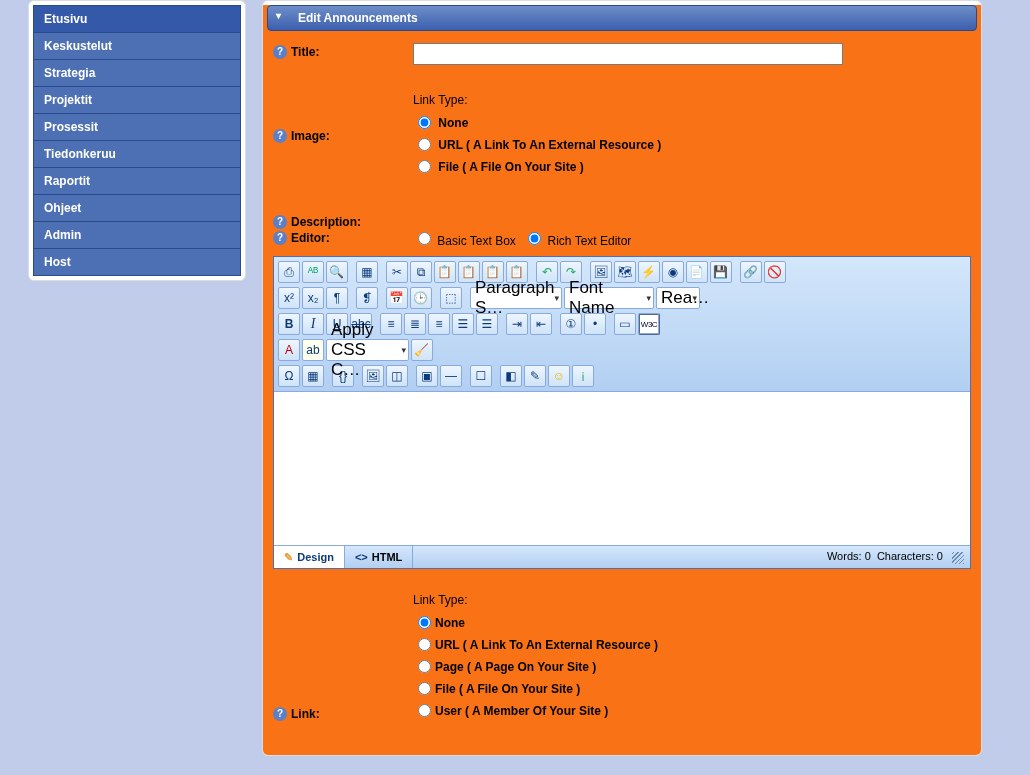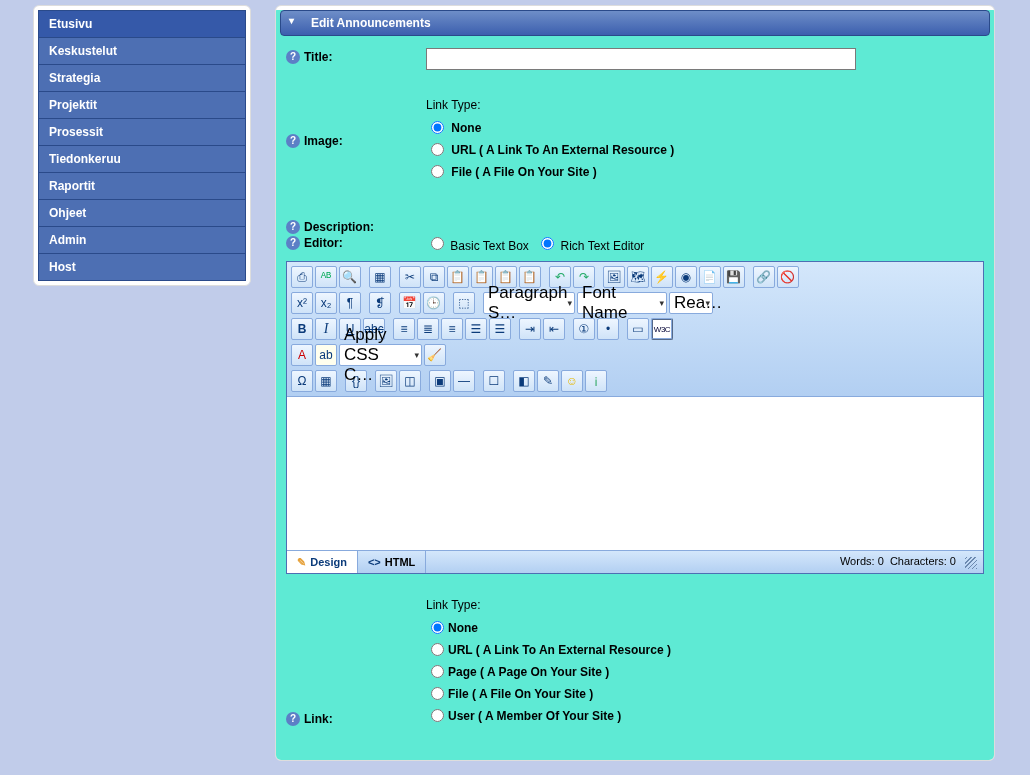--- a/index.html
+++ b/index.html
@@ -7,23 +7,22 @@
     margin: 0;
     font-family: Tahoma, Verdana, Arial, sans-serif;
     font-size: 12px;
     background: #c1ccea;
     color: #000;
   }
   .page {
     width: 1030px;
     height: 775px;
     background: #c1ccea;
-    padding: 5px;
-    display: flex;
-    gap: 24px;
+    display: flex;
+    gap: 16px;
     align-items: flex-start;
   }
   
   .sidebar-card {
     width: 218px;
     background: #fff;
     border: 1px solid #ddd;
     border-radius: 6px;
     padding: 4px;
     margin-left: 28px;
@@ -41,21 +40,21 @@
   .sidebar-item.active { background: #3559a9; }
   
   .main-card {
     width: 720px;
     background: #fff;
     border: 1px solid #ddd;
     border-radius: 6px;
     padding: 0;
     overflow: hidden;
   }
-  .panel-bg { background: #5eead4; padding: 0 0 30px 0; }
+  .panel-bg { background: #f97316; padding: 0 0 30px 0; }
   .panel-header {
     background: linear-gradient(#6e8ec8, #3c5fae);
     color: #fff;
     font-weight: bold;
     padding: 5px 10px 5px 30px;
     position: relative;
     border: 1px solid #2a4a8a;
     border-radius: 4px;
     margin: 4px 4px 8px 4px;
   }

